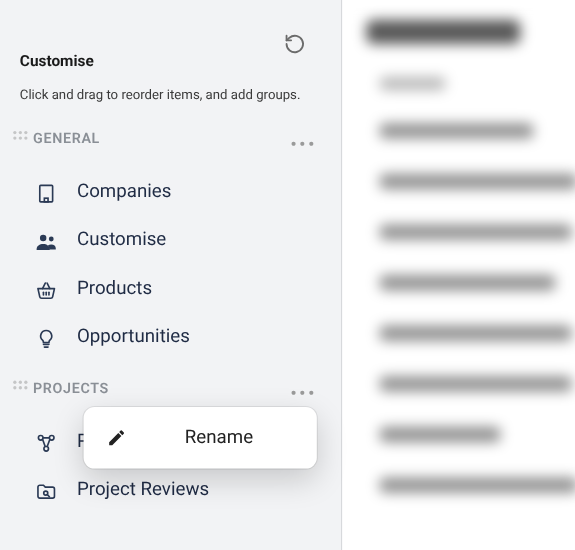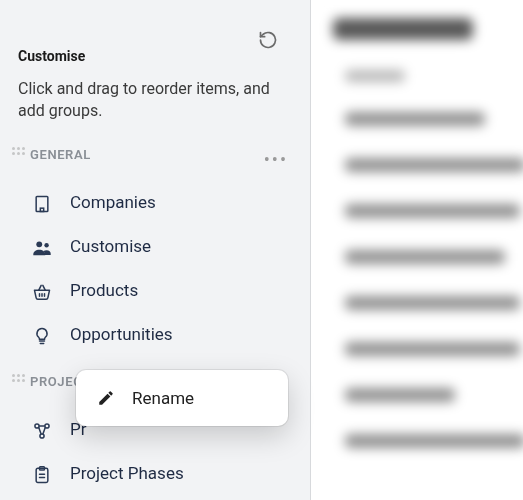--- a/index.html
+++ b/index.html
@@ -46,21 +46,21 @@
       background: #2d7ff9;
       color: #fff;
       font-size: 16px;
       font-weight: 500;
       border: none;
       border-radius: 7px;
       padding: 8px 16px;
       cursor: pointer;
     }
     .subtitle {
-      font-size: 16px;
+      font-size: 12px;
       color: #3a3a3a;
       line-height: 1.4;
       margin-bottom: 24px;
     }
     .section-header {
       display: flex;
       align-items: flex-start;
       margin-bottom: 10px;
       margin-left: -6px;
     }
@@ -117,20 +117,21 @@
       border-radius: 10px;
       box-shadow: 0 0 0 1px rgba(0,0,0,0.08), 0 10px 28px rgba(0,0,0,0.18);
       padding: 8px 0;
       z-index: 10;
     }
     .popover-item {
       display: flex;
       align-items: center;
       padding: 10px 20px;
       cursor: pointer;
+      gap: 36px;
     }
     .popover-icon {
       width: 20px; height: 20px; margin-right: 16px; color: #222;
       display:flex; align-items:center; justify-content:center;
     }
     .popover-label { font-size: 17px; color: #222; }
     .section-block { margin-bottom: 16px; }
 
     
     .main {
@@ -275,31 +276,20 @@
             <circle cx="18" cy="6" r="2.5"></circle>
             <circle cx="12" cy="18" r="2.5"></circle>
           <line x1="8" y1="7.5" x2="11" y2="15.8"></line>
             <line x1="16" y1="7.5" x2="13" y2="15.8"></line>
             <line x1="8.5" y1="6" x2="15.5" y2="6"></line>
         </svg>
       </div>
       <div class="item-label">Pr</div>
     </div>
 
-    <div class="item">
-      <div class="item-icon">
-        <svg width="20" height="20" viewBox="0 0 24 24" fill="none" stroke="currentColor" stroke-width="1.8" stroke-linecap="round">
-          <rect x="5" y="4" width="14" height="17" rx="2"></rect>
-          <rect x="9" y="2" width="6" height="4" rx="1"></rect>
-          <line x1="9" y1="11" x2="15" y2="11"></line>
-            <line x1="9" y1="15" x2="15" y2="15"></line>
-        </svg>
-      </div>
-      <div class="item-label">Project Phases</div>
-    </div>
 
     <div class="item">
       <div class="item-icon">
         <svg width="20" height="20" viewBox="0 0 24 24" fill="none" stroke="currentColor" stroke-width="1.8" stroke-linecap="round">
           <path d="M3 7a2 2 0 0 1 2-2h4l2 2h8a2 2 0 0 1 2 2v8a2 2 0 0 1-2 2H5a2 2 0 0 1-2-2z"></path>
           <circle cx="11.5" cy="13.5" r="2.2"></circle>
             <line x1="13.2" y1="15.2" x2="15.5" y2="17.5"></line>
         </svg>
       </div>
       <div class="item-label">Project Reviews</div>

